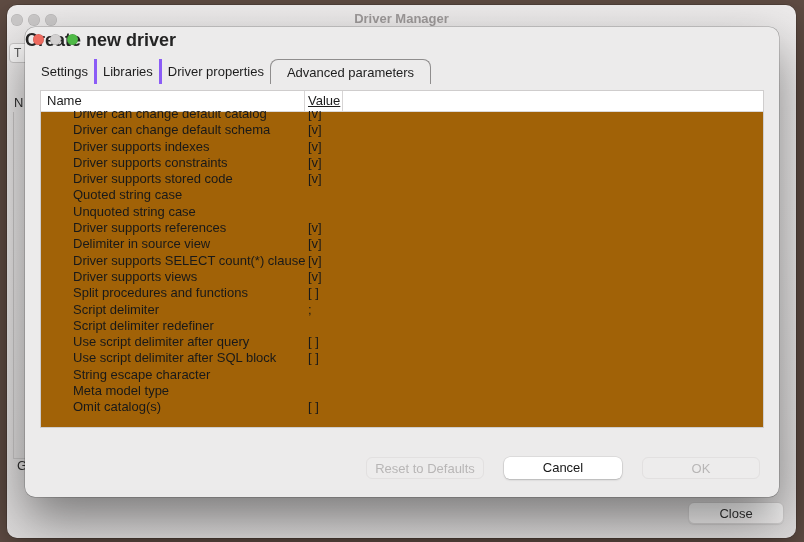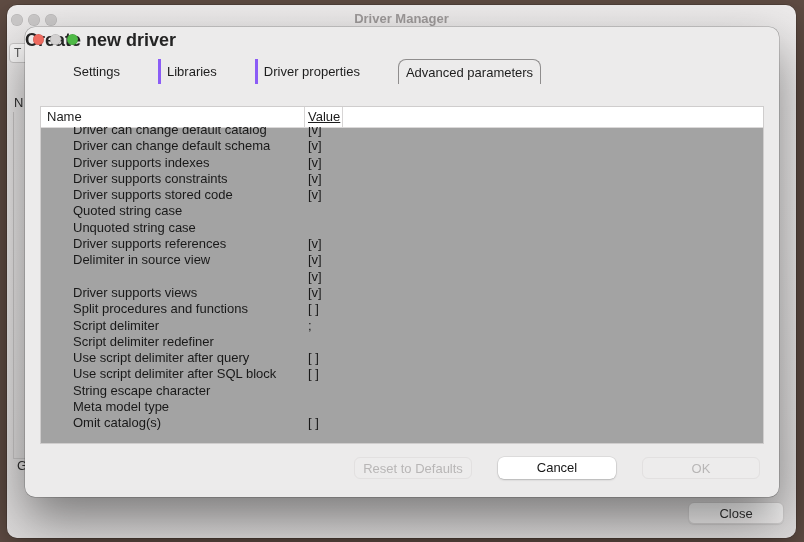--- a/index.html
+++ b/index.html
@@ -44,44 +44,44 @@
     position:absolute;left:25px;top:27px;width:754px;height:470px;border-radius:10px;
     background:#ecebeb;
     box-shadow:0 0 0 0.5px rgba(0,0,0,.3), 0 22px 50px rgba(0,0,0,.45);
   }
   .dialog-titlebar{position:relative;height:24px;}
   .dialog-title{text-align:left;line-height:26px;font-size:18px;font-weight:700;color:#242424;}
   .dialog-lights{position:absolute;left:8px;top:7px;display:flex;gap:6px;}
   .dlight{width:11px;height:11px;border-radius:50%;box-shadow:inset 0 0 0 0.5px rgba(0,0,0,.15);}
   
   .tab-bar{position:absolute;left:10px;top:32px;height:25px;display:flex;align-items:stretch;}
-  .tab{padding:0 6px;line-height:25px;font-size:13px;color:#1d1d1d;white-space:nowrap;margin-left:32px;}
+  .tab{padding:0 6px;line-height:25px;font-size:13px;color:#1d1d1d;white-space:nowrap;}
   .tab:not(.selected)+.tab:not(.selected){border-left:3px solid #8b5cf6;}
   .tab.selected{
     border:1px solid #8f8d8d;border-bottom:none;border-radius:8px 8px 0 0;
-    padding:0 7px;background:#ecebeb;
+    padding:0 16px;background:#ecebeb;
   }
   
   .table-panel{
     position:absolute;left:15px;top:63px;width:724px;height:338px;box-sizing:border-box;
-    background:#a3a3a3;border:1px solid #cfcdcd;margin-top:16px;
+    background:#a16207;border:1px solid #cfcdcd;
   }
   .table-header{position:relative;height:20px;border-bottom:1px solid #dbd9d9;font-size:13px;color:#1c1c1c;background:#fff;}
   .th-name{position:absolute;left:6px;top:0;line-height:20px;}
   .th-value{position:absolute;left:267px;top:0;line-height:20px;text-decoration:underline;}
   .col-sep{position:absolute;top:0;height:20px;width:1px;background:#d7d5d5;}
   .col-sep.s1{left:263px;}
   .col-sep.s2{left:301px;}
   .table-body{position:absolute;left:0;right:0;top:20px;bottom:0;overflow:hidden;}
   .trow{position:relative;height:16.3px;font-size:13px;color:#191919;}
   .trow:first-child{margin-top:-5px;padding-left:39px;}
   .tname{position:absolute;left:32px;top:0;line-height:16.3px;white-space:nowrap;}
   .tvalue{position:absolute;left:267px;top:0;line-height:16.3px;white-space:pre;}
   
-  .dialog-buttons{position:absolute;right:19px;top:430px;display:flex;gap:26px;}
+  .dialog-buttons{position:absolute;right:19px;top:430px;display:flex;gap:20px;}
   .dbtn{
     width:118px;height:22px;border-radius:6px;font-size:13px;font-family:inherit;
     text-align:center;line-height:22px;padding:0;
   }
   .dbtn.enabled{
     background:#ffffff;border:none;color:#161616;
     box-shadow:0 0 0 0.5px rgba(0,0,0,.12), 0 1px 2px rgba(0,0,0,.18);
   }
   .dbtn.disabled{
     background:#edecec;border:1px solid #e2e0e0;box-sizing:border-box;color:#b8b6b6;
@@ -161,20 +161,21 @@
         </div>
         <div class="trow">
           <span class="tname">Driver supports references</span>
           <span class="tvalue">[v]</span>
         </div>
         <div class="trow">
           <span class="tname">Delimiter in source view</span>
           <span class="tvalue">[v]</span>
         </div>
         <div class="trow">
+          <span class="tname">Driver supports SELECT count(*) clause</span>
           <span class="tvalue">[v]</span>
         </div>
         <div class="trow">
           <span class="tname">Driver supports views</span>
           <span class="tvalue">[v]</span>
         </div>
         <div class="trow">
           <span class="tname">Split procedures and functions</span>
           <span class="tvalue">[ ]</span>
         </div>

